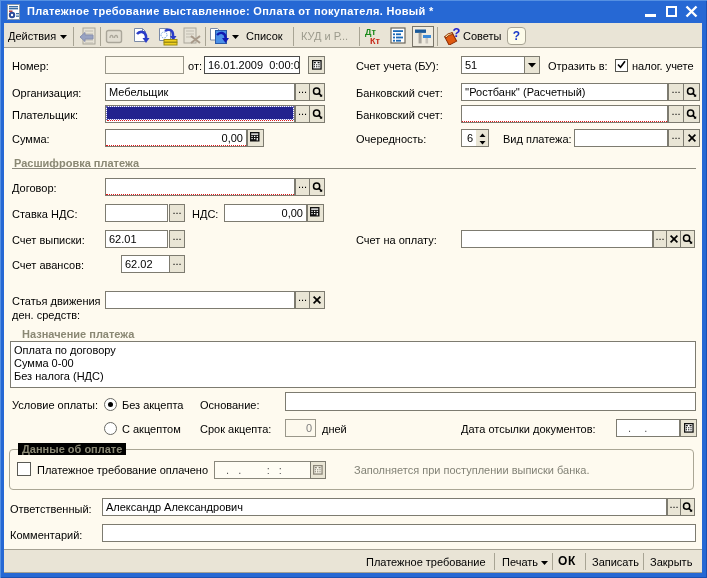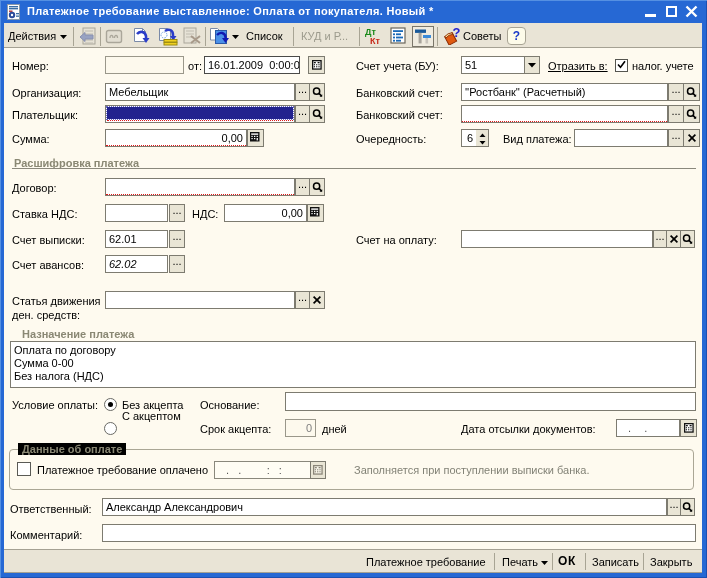--- a/index.html
+++ b/index.html
@@ -196,21 +196,21 @@
         <use href="#cal"></use>
       </svg>
     </div>
 <div class="lb" style="left:356px;top:60px;">Счет учета (БУ):</div>
 <div class="in" style="left:461px;top:56px;width:79px;">51</div>
 <div class="bt" style="left:524px;top:56px;width:16px;">
       <svg width="8" height="5" style="margin:6px auto 0;">
         <path d="M0 0 L8 0 L4 4.5 Z" fill="#000"></path>
       </svg>
     </div>
-<div class="lb" style="left:548px;top:60px;text-decoration:underline;">Отразить в:</div>
+<div class="lb" style="left:548px;top:60px;">Отразить в:</div>
 <div style="position:absolute;left:615px;top:59px;width:13px;height:13px;background:#fff;border:1px solid #55554f;box-sizing:border-box;"></div>
 <svg style="position:absolute;left:617px;top:60px;" width="9" height="10">
       <path d="M1 4.5 L3.5 7.2 L8 1.2" stroke="#000" stroke-width="1.6" fill="none"></path>
     </svg>
 <div class="lb" style="left:632px;top:60px;">налог. учете</div>
 
 <div class="lb" style="left:12px;top:87px;">Организация:</div>
 <div class="in" style="left:105px;top:83px;width:190px;">Мебельщик</div>
 <div class="bt" style="left:295px;top:83px;width:15px;line-height:10px;">...</div>
 <div class="bt bq" style="left:310px;top:83px;width:15px;border-left:0;">
@@ -303,42 +303,42 @@
       <svg width="10" height="10" style="margin:3px auto 0;">
         <use href="#xx"></use>
       </svg>
     </div>
 <div class="bt bq" style="left:681px;top:230px;width:14px;border-left:0;">
       <svg width="11" height="11" style="margin:3px auto 0;">
         <use href="#mg"></use>
       </svg>
     </div>
 <div class="lb" style="left:12px;top:259px;">Счет авансов:</div>
-<div class="in" style="left:105px;top:255px;width:63px;font-style:italic;">62.02</div>
+<div class="in" style="left:121px;top:255px;width:63px;">62.02</div>
 <div class="bt" style="left:169px;top:255px;width:16px;line-height:10px;">...</div>
 <div class="lb" style="left:12px;top:294px;line-height:14px;">Статья движения<br>ден. средств:</div>
 <div class="in" style="left:105px;top:291px;width:190px;"></div>
 <div class="bt" style="left:295px;top:291px;width:15px;line-height:10px;">...</div>
 <div class="bt bx" style="left:310px;top:291px;width:15px;border-left:0;">
       <svg width="10" height="10" style="margin:3px auto 0;">
         <use href="#xx"></use>
       </svg>
     </div>
 
 <div class="gc" style="left:22px;top:328px;">Назначение платежа</div>
 <div class="in" style="left:10px;top:341px;width:686px;height:47px;line-height:13px;padding:2px 3px;">Оплата по договору<br>Сумма 0-00<br>Без налога (НДС)</div>
 
 <div class="lb" style="left:12px;top:399px;text-align:right;">Условие оплаты:</div>
 <div class="rd" style="position:absolute;left:104px;top:398px;width:13px;height:13px;background:#fff;border:1px solid #6a6a65;border-radius:50%;box-sizing:border-box;"></div>
 <div style="position:absolute;left:108px;top:402px;width:5px;height:5px;background:#000;border-radius:50%;"></div>
 <div class="lb" style="left:122px;top:399px;">Без акцепта</div>
 <div class="lb" style="left:200px;top:399px;">Основание:</div>
 <div class="in" style="left:285px;top:392px;width:411px;height:19px;"></div>
 <div class="rd" style="position:absolute;left:104px;top:422px;width:13px;height:13px;background:#fff;border:1px solid #6a6a65;border-radius:50%;box-sizing:border-box;"></div>
-<div class="lb" style="left:122px;top:410px;">С акцептом</div>
+<div class="lb" style="left:122px;top:423px;">С акцептом</div>
 <div class="lb" style="left:200px;top:423px;">Срок акцепта:</div>
 <div class="in num" style="left:285px;top:419px;width:31px;background:#fdf9ed;border-color:#9a978a;color:#808080;">0</div>
 <div class="lb" style="left:322px;top:423px;">дней</div>
 <div class="lb" style="left:461px;top:423px;">Дата отсылки документов:</div>
 <div class="in" style="left:616px;top:419px;width:64px;color:#555;letter-spacing:1px;">&nbsp;&nbsp;.&nbsp;&nbsp;&nbsp;.</div>
 <div class="bt" style="left:680px;top:419px;width:17px;">
       <svg width="10" height="10" style="margin:3px auto 0;">
         <use href="#cal"></use>
       </svg>
     </div>

